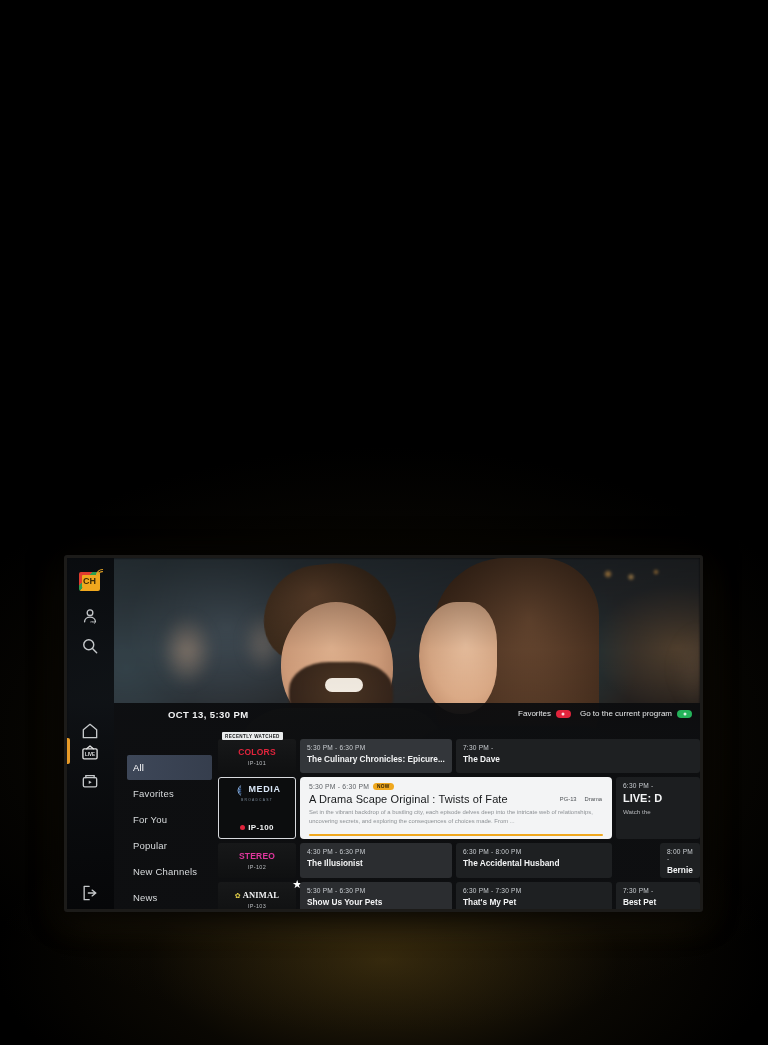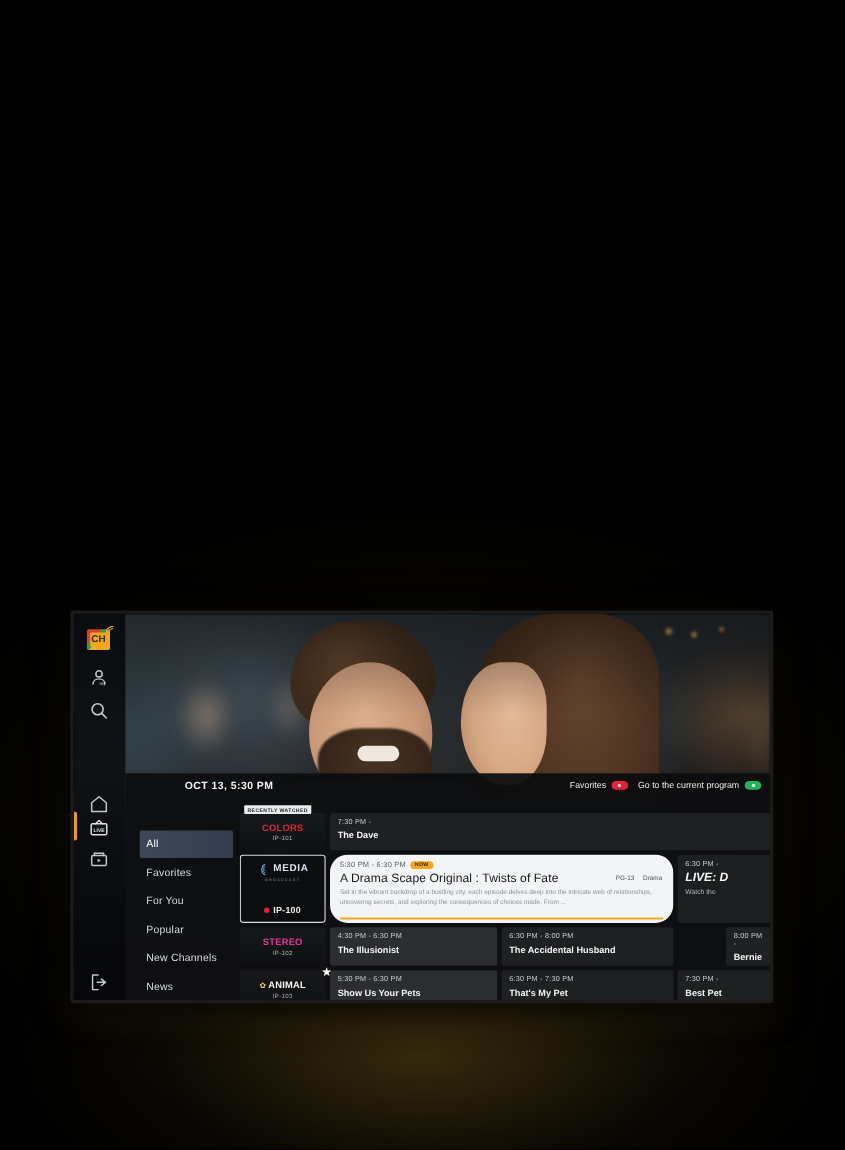--- a/index.html
+++ b/index.html
@@ -194,32 +194,32 @@
     position:relative; background:#2b2d30; border-radius:3px;
     padding:5px 7px; overflow:hidden; min-width:0;
   }
   .prog.dark { background:#1e2022; }
   .prog.time-head { background:#33363a; }
   .p-time { color:#c9cdd1; font-size:6.6px; letter-spacing:0.2px; display:flex; align-items:center; gap:4px; }
   .p-title { color:#f3f4f5; font-size:8.3px; font-weight:bold; margin-top:3px; white-space:nowrap; overflow:hidden; text-overflow:ellipsis; }
   .now-tag { background:#f0a81e; color:#2a1d04; font-size:4.8px; font-weight:bold; border-radius:6px; padding:1px 4px; letter-spacing:0.3px; }
 
   .prog.selected {
-    background:#f3f4f5; border-radius:16px; padding:6px 9px;
+    background:#f3f4f5; border-radius:4px; padding:6px 9px;
   }
   .prog.selected .p-time { color:#5b5f63; font-size:6.8px; }
   .prog.selected .p-title { color:#16181a; font-size:11px; font-weight:normal; letter-spacing:0.1px; }
   .prog.selected .p-desc {
     color:#8d9195; font-size:5.9px; line-height:1.55; margin-top:3px;
   }
   .sel-meta { position:absolute; right:10px; top:19px; display:flex; gap:8px; color:#4e5256; font-size:5.8px; }
   .sel-underline { position:absolute; left:9px; right:9px; bottom:3px; height:1.6px; background:#f0a81e; border-radius:1px; }
 
   .prog.live-card { background:#1c1e20; }
-  .prog.live-card .p-title { font-size:11px;font-style:italic; }
+  .prog.live-card .p-title { font-size:11px; }
   .prog.live-card .p-sub { color:#b7babd; font-size:6.2px; margin-top:4px; }
 </style>
 </head>
 <body>
 
 <div id="page">
 
   <div id="tv">
     <div id="screen">
 
@@ -335,20 +335,24 @@
             </div>
         </div>
 
         <div id="grid">
 
           <div class="grid-row" style="height:34px;margin-top:8px;">
             <div class="ch-cell">
               <div class="badge-rw">RECENTLY WATCHED</div>
               <div class="ch-logo" style="color:#e1243c;">COLORS</div>
               <div class="ch-num">IP-101</div>
+            </div>
+            <div class="prog time-head" style="flex:0 0 152px;">
+              <div class="p-time">5:30 PM - 6:30 PM</div>
+              <div class="p-title">The Culinary Chronicles: Epicure...</div>
             </div>
             <div class="prog dark" style="flex:1 1 auto;">
               <div class="p-time">7:30 PM - </div>
               <div class="p-title">The Dave</div>
             </div>
           </div>
 
           <div class="grid-row tall" style="height:62px;">
             <div class="ch-cell focus">
               <div style="display:flex;gap:2px;">
@@ -402,21 +406,21 @@
             </div>
             <div class="prog dark" style="flex:1 1 auto;margin-left:44px;">
               <div class="p-time">8:00 PM - </div>
               <div class="p-title">Bernie</div>
             </div>
           </div>
 
           <div class="grid-row" style="height:35px;">
             <div class="ch-cell">
               <div class="star">★</div>
-              <div style="display:flex;align-items:flex-end;gap:2px;">
+              <div style="display:flex;align-items:flex-end;gap:2px;font-family:Liberation Serif, serif;">
                 <span style="color:#e8d44a;font-size:7px;">✿</span>
                 <div class="ch-logo" style="color:#f2f3f4;">ANIMAL</div>
               </div>
               <div class="ch-num">IP-103</div>
             </div>
             <div class="prog" style="flex:0 0 152px;">
               <div class="p-time">5:30 PM - 6:30 PM</div>
               <div class="p-title">Show Us Your Pets</div>
             </div>
             <div class="prog dark" style="flex:0 0 156px;">

